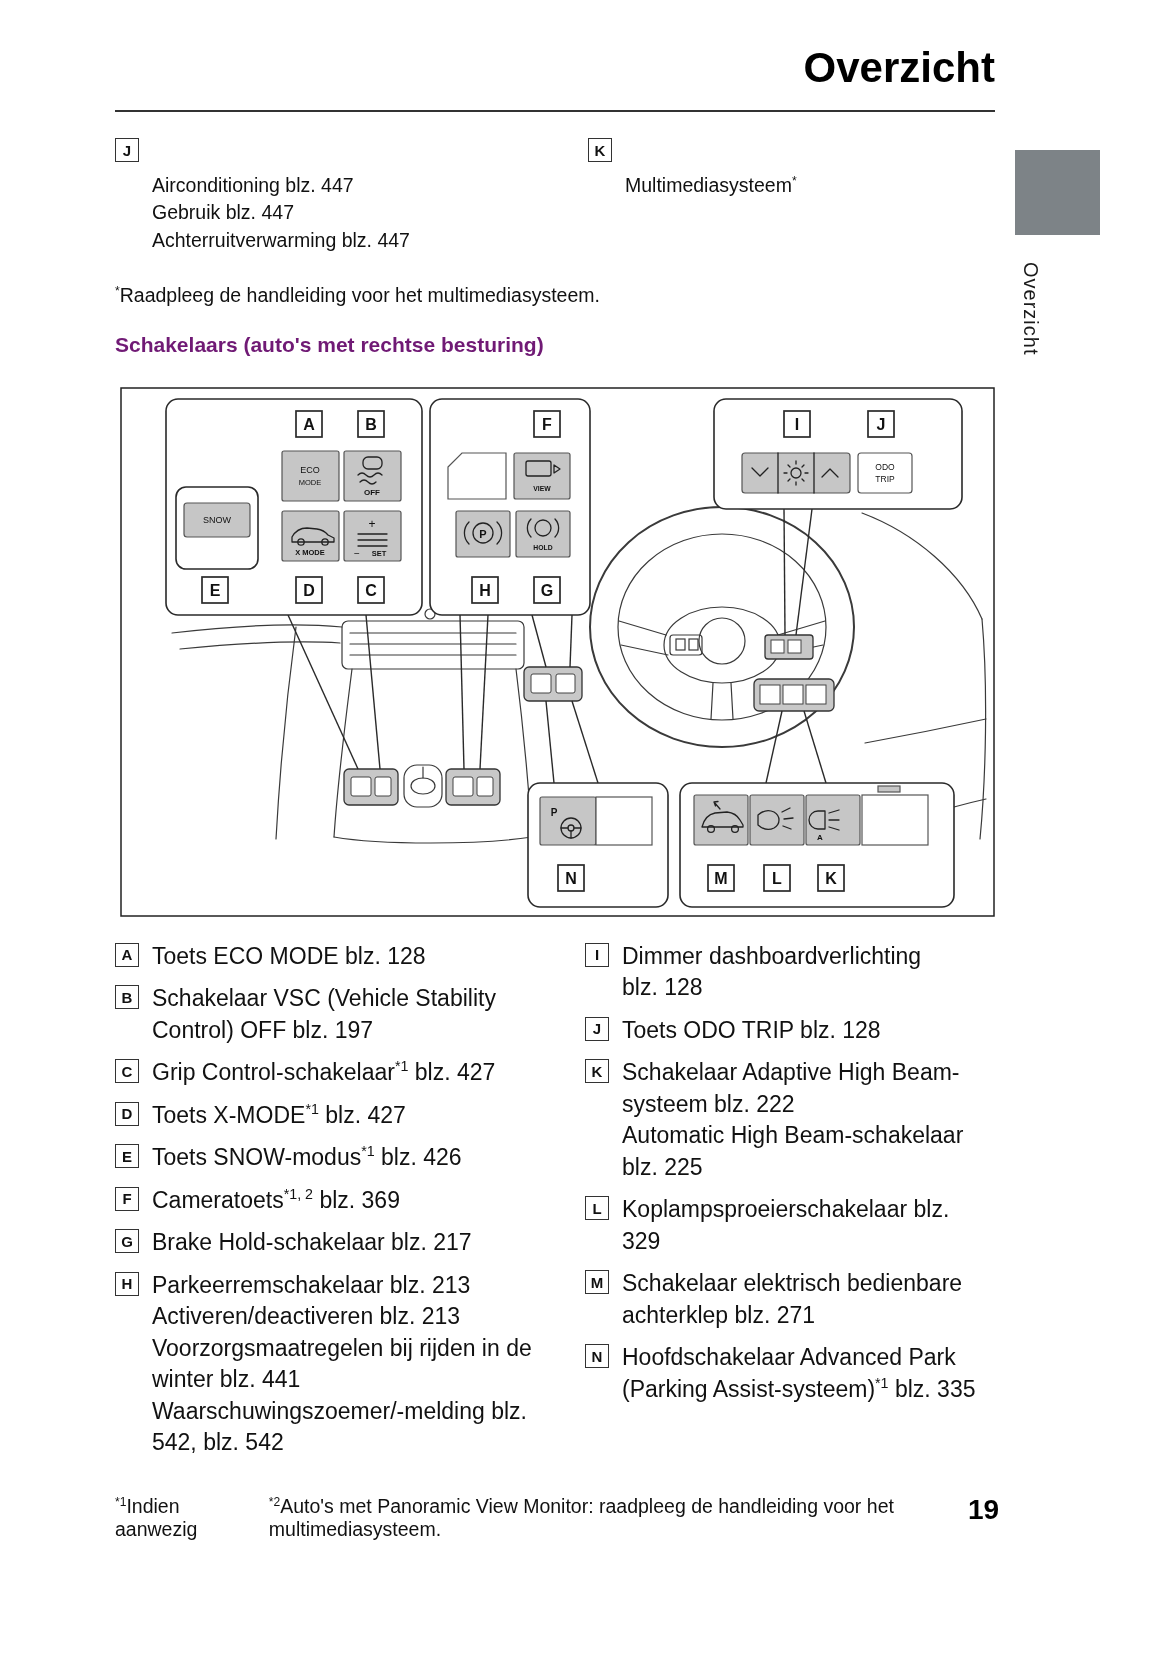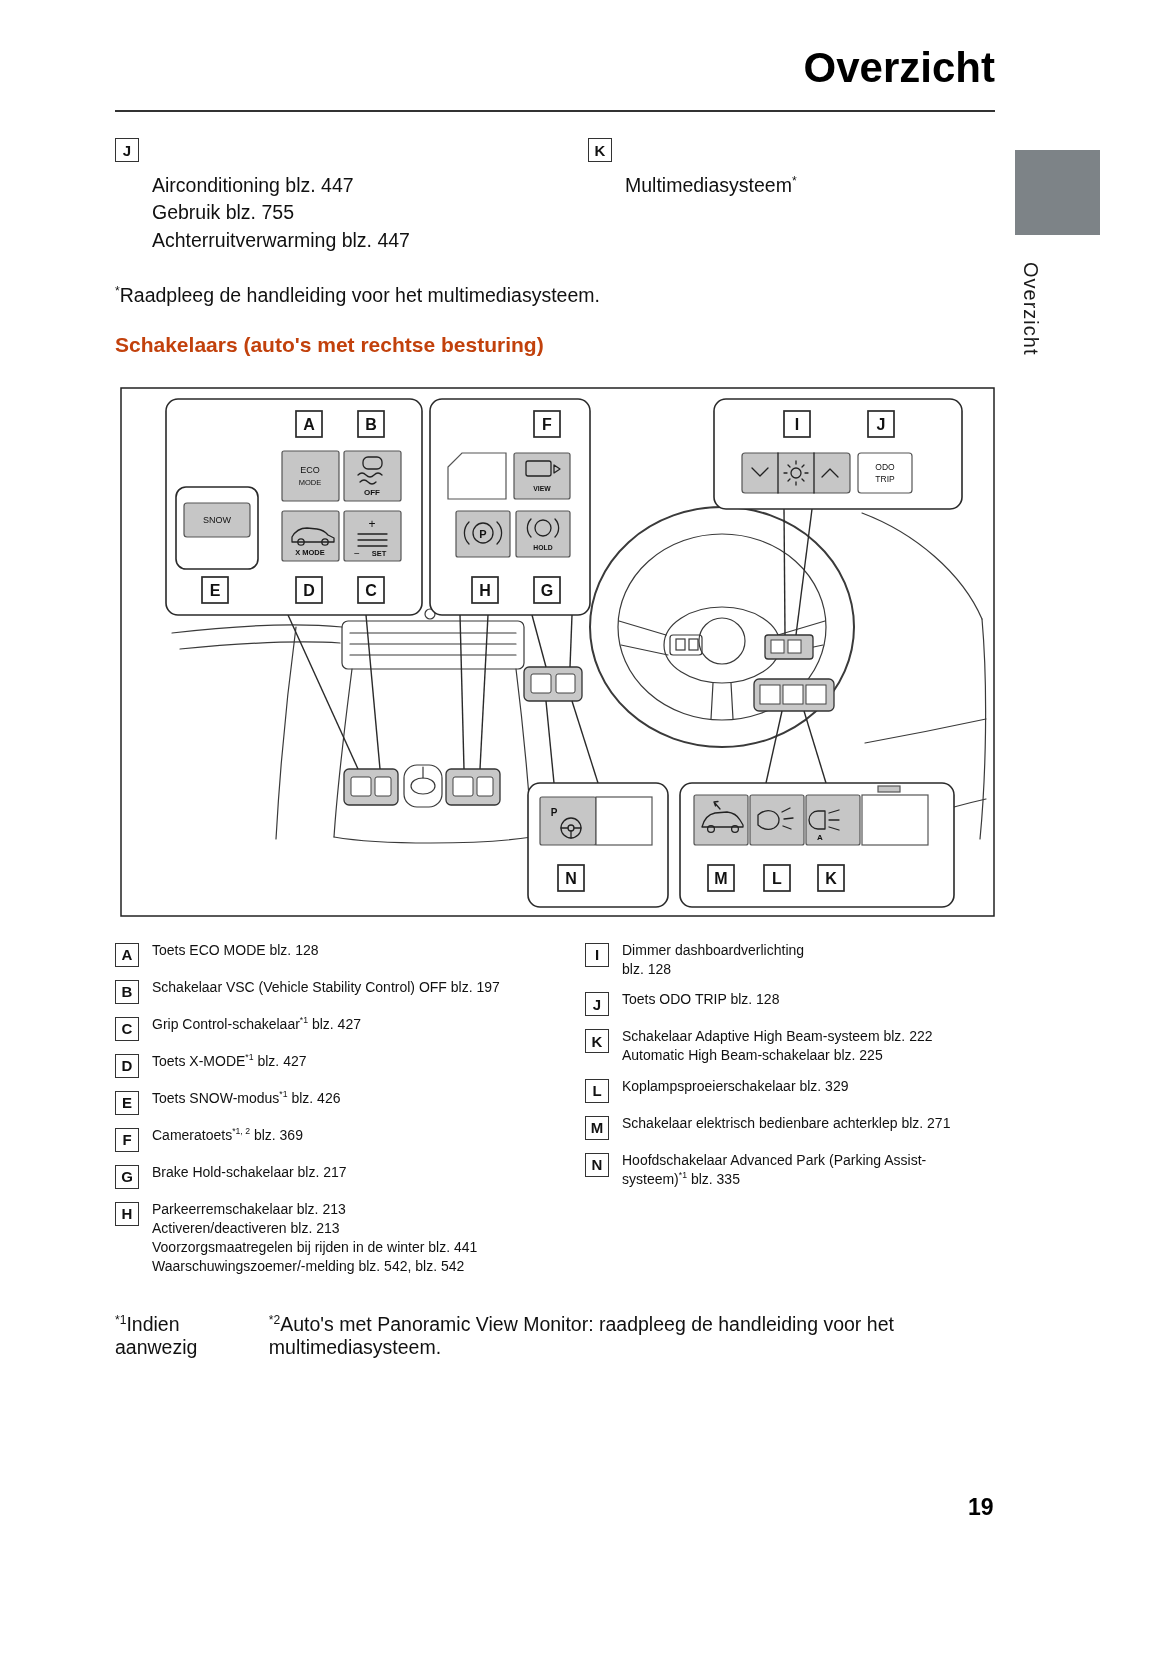--- a/index.html
+++ b/index.html
@@ -11,32 +11,32 @@
   hr.rule{border:none;border-top:2px solid #333;margin:0 0 24px 0;}
   .top-refs{display:flex;}
   .top-ref{display:flex;gap:13px;}
   .top-ref.left{width:473px;flex:0 0 auto;}
   .letterbox{display:inline-flex;align-items:center;justify-content:center;
              width:24px;height:24px;border:1.7px solid #333;font-weight:bold;
              font-size:15px;flex:0 0 auto;margin-top:2px;background:#fff;}
   .ref-lines{font-size:19.5px;line-height:1.4;margin-top:36px;}
   sup{font-size:62%;vertical-align:super;line-height:0;}
   p.footnote-top{font-size:19.5px;margin:30px 0 4px 0;}
-  h2.section{font-size:21px;font-weight:bold;margin:26px 0 9px 0;color:#c2410c;}
+  h2.section{font-size:21px;font-weight:bold;margin:26px 0 9px 0;color:#701a75;}
   .diagram{margin:30px 0 0 5px;width:875px;height:530px;}
   svg{font-family:"Liberation Sans","DejaVu Sans",sans-serif;}
   .legend{display:flex;gap:22px;margin-top:24px;}
   .legend-col{display:flex;flex-direction:column;gap:11px;}
   .legend-col.left{width:448px;flex:0 0 auto;}
   .legend-col.right{width:404px;flex:0 0 auto;}
   .legend-item{display:flex;gap:13px;}
-  .legend-text{font-size:14px;line-height:1.37;white-space:pre-line;}
+  .legend-text{font-size:23px;line-height:1.37;white-space:pre-line;}
   .footnotes{margin-top:36px;display:flex;flex-direction:row;gap:16px;}
   p.footnote{font-size:19.5px;margin:0;}
-  .page-number{position:absolute;left:968px;top:1494px;font-size:23px;font-weight:bold;color:#000;}
+  .page-number{position:absolute;left:968px;top:1494px;font-size:28px;font-weight:bold;color:#000;}
   .side-tab{position:absolute;left:1015px;top:150px;width:85px;height:85px;
             background:var(--tab_gray,#7d8387);}
   .side-label{position:absolute;left:1019px;top:262px;writing-mode:vertical-rl;
               font-size:20px;color:#1a1a1a;letter-spacing:1px;}
   
   .cbox{fill:#fff;stroke:#2a2a2a;stroke-width:1.6;}
   .lbox{fill:#fff;stroke:#2a2a2a;stroke-width:1.7;}
   .ltext{font:bold 16px "Liberation Sans","DejaVu Sans",sans-serif;fill:#111;}
   .btxt{fill:#111;}
   .gbtn{fill:var(--button_gray,#c6c6c6);stroke:#555;stroke-width:1.2;}
@@ -58,21 +58,21 @@
   <div class="content">
 
     <h1 class="title">Overzicht</h1>
     <hr class="rule">
 
     <div class="top-refs">
       <div class="top-ref left">
         <span class="letterbox">J</span>
         <div class="ref-lines">
           <div>Airconditioning blz. 447</div>
-          <div>Gebruik blz. 755</div>
+          <div>Gebruik blz. 447</div>
           <div>Achterruitverwarming blz. 447</div>
         </div>
       </div>
       <div class="top-ref right">
         <span class="letterbox">K</span>
         <div class="ref-lines">
           <div><span>Multimediasysteem</span><sup>*</sup></div>
         </div>
       </div>
     </div>

